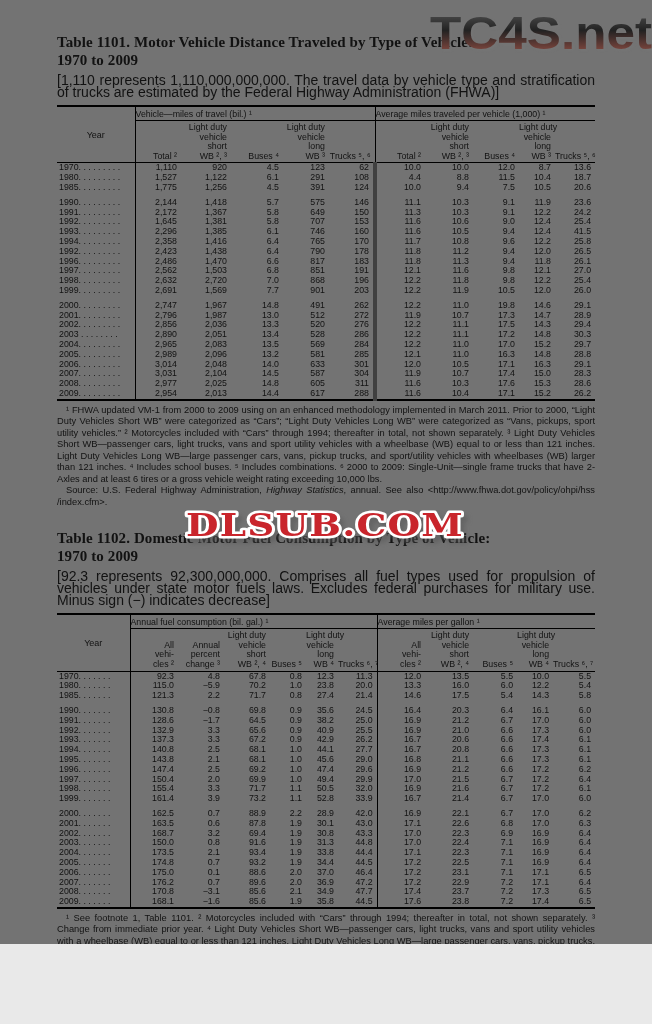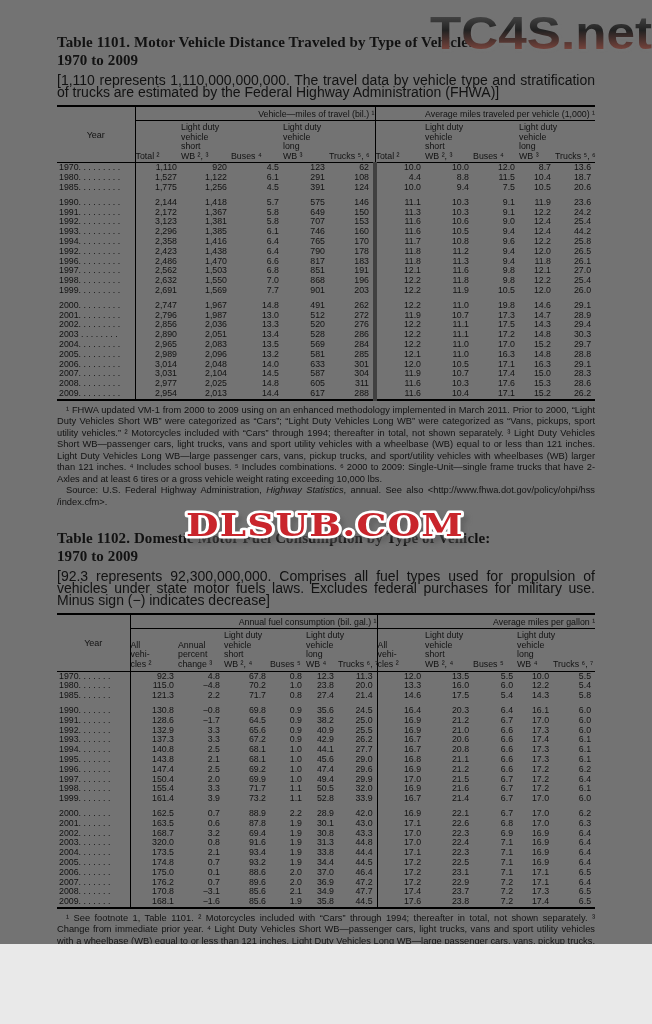--- a/index.html
+++ b/index.html
@@ -9,23 +9,23 @@
 
   .tbl-title{font-family:"Liberation Serif", serif;font-weight:bold;font-size:15px;
              line-height:17.5px;white-space:pre-line;letter-spacing:.1px;}
   .tbl-note{font-size:14px;line-height:12px;margin-top:5px;text-align:justify;}
 
   .dtable{border-collapse:collapse;table-layout:fixed;width:538px;margin-top:7px;
           border-top:2px solid #000;border-bottom:2.5px solid #000;font-size:8.8px;}
   .dtable th{font-weight:normal;font-size:8.8px;}
   th.year-h{vertical-align:middle;border-bottom:1.4px solid #000;
             border-right:1px solid #000;font-size:9px;}
-  .ghead{border-bottom:1px solid #000;text-align:right;padding:2px 0 1px 0;font-size:9px;}
+  .ghead{border-bottom:1px solid #000;text-align:left;padding:2px 0 1px 0;font-size:9px;}
   .ghead.gsep{border-right:1px solid #000;}
-  .sub th{vertical-align:bottom;text-align:left;white-space:pre-line;line-height:9.6px;
+  .sub th{vertical-align:bottom;text-align:right;white-space:pre-line;line-height:9.6px;
           border-bottom:1.4px solid #000;padding:2px 4px 1px 0;}
   .sub th.gsep{border-right:1px solid #000;}
   .dtable td{height:9.8px;line-height:9.8px;text-align:right;padding:0 4px 0 0;
              white-space:nowrap;overflow:visible;}
   .t1101 tbody td:first-child,.t1102 tbody td:first-child{
      text-align:left;padding:0 0 0 2px;border-right:1px solid #000;}
   .t1101 tbody td:nth-child(6){border-right:4px solid #404040;}
   .t1102 tbody td:nth-child(7){border-right:1px solid #000;}
   tr.gap td{height:5px;line-height:5px;}
 
@@ -179,21 +179,21 @@
             <td>649</td>
             <td>150</td>
             <td>11.3</td>
             <td>10.3</td>
             <td>9.1</td>
             <td>12.2</td>
             <td>24.2</td>
           </tr>
           <tr>
             <td>1992. . . . . . . . .</td>
-            <td>3,123</td>
+            <td>1,645</td>
             <td>1,381</td>
             <td>5.8</td>
             <td>707</td>
             <td>153</td>
             <td>11.6</td>
             <td>10.6</td>
             <td>9.0</td>
             <td>12.4</td>
             <td>25.4</td>
           </tr>
@@ -201,21 +201,21 @@
             <td>1993. . . . . . . . .</td>
             <td>2,296</td>
             <td>1,385</td>
             <td>6.1</td>
             <td>746</td>
             <td>160</td>
             <td>11.6</td>
             <td>10.5</td>
             <td>9.4</td>
             <td>12.4</td>
-            <td>44.2</td>
+            <td>41.5</td>
           </tr>
           <tr>
             <td>1994. . . . . . . . .</td>
             <td>2,358</td>
             <td>1,416</td>
             <td>6.4</td>
             <td>765</td>
             <td>170</td>
             <td>11.7</td>
             <td>10.8</td>
@@ -258,21 +258,21 @@
             <td>191</td>
             <td>12.1</td>
             <td>11.6</td>
             <td>9.8</td>
             <td>12.1</td>
             <td>27.0</td>
           </tr>
           <tr>
             <td>1998. . . . . . . . .</td>
             <td>2,632</td>
-            <td>1,550</td>
+            <td>2,720</td>
             <td>7.0</td>
             <td>868</td>
             <td>196</td>
             <td>12.2</td>
             <td>11.8</td>
             <td>9.8</td>
             <td>12.2</td>
             <td>25.4</td>
           </tr>
           <tr>
@@ -508,21 +508,21 @@
               <td>11.3</td>
               <td>12.0</td>
               <td>13.5</td>
               <td>5.5</td>
               <td>10.0</td>
               <td>5.5</td>
             </tr>
             <tr>
               <td>1980. . . . . . .</td>
               <td>115.0</td>
-              <td>−4.8</td>
+              <td>−5.9</td>
               <td>70.2</td>
               <td>1.0</td>
               <td>23.8</td>
               <td>20.0</td>
               <td>13.3</td>
               <td>16.0</td>
               <td>6.0</td>
               <td>12.2</td>
               <td>5.4</td>
             </tr>
@@ -745,21 +745,21 @@
               <td>30.8</td>
               <td>43.3</td>
               <td>17.0</td>
               <td>22.3</td>
               <td>6.9</td>
               <td>16.9</td>
               <td>6.4</td>
             </tr>
             <tr>
               <td>2003. . . . . . .</td>
-              <td>320.0</td>
+              <td>150.0</td>
               <td>0.8</td>
               <td>91.6</td>
               <td>1.9</td>
               <td>31.3</td>
               <td>44.8</td>
               <td>17.0</td>
               <td>22.4</td>
               <td>7.1</td>
               <td>16.9</td>
               <td>6.4</td>

